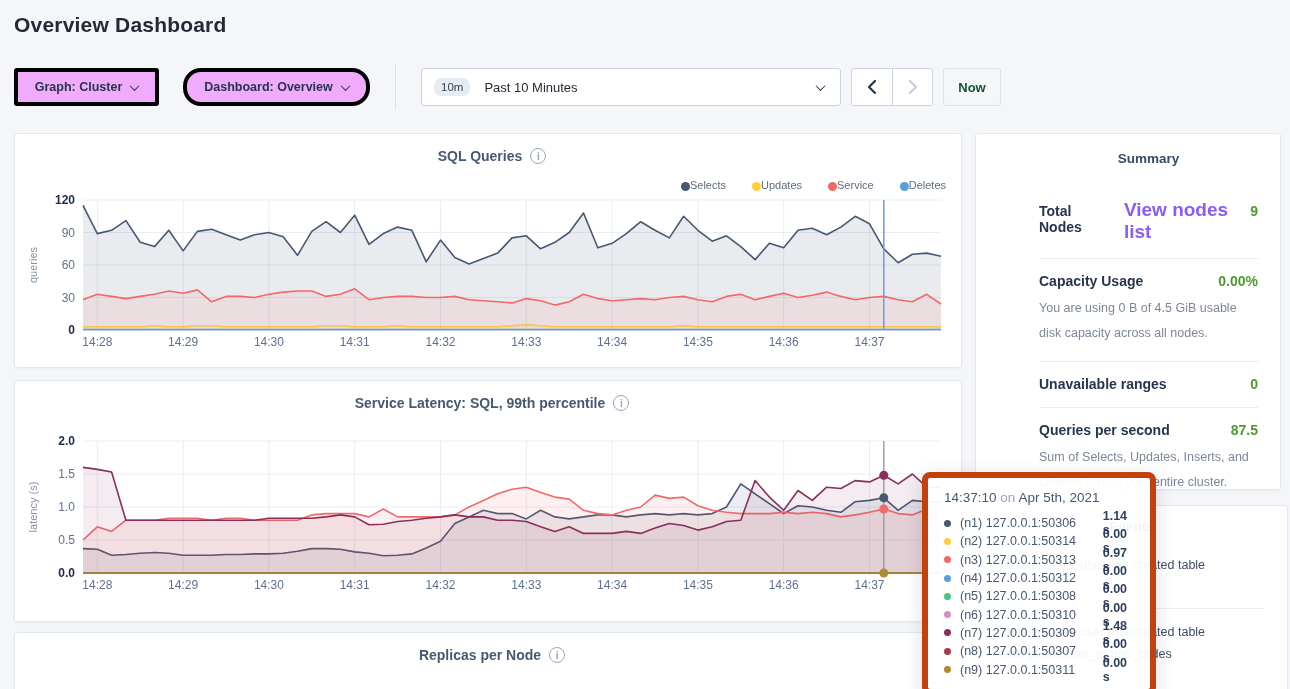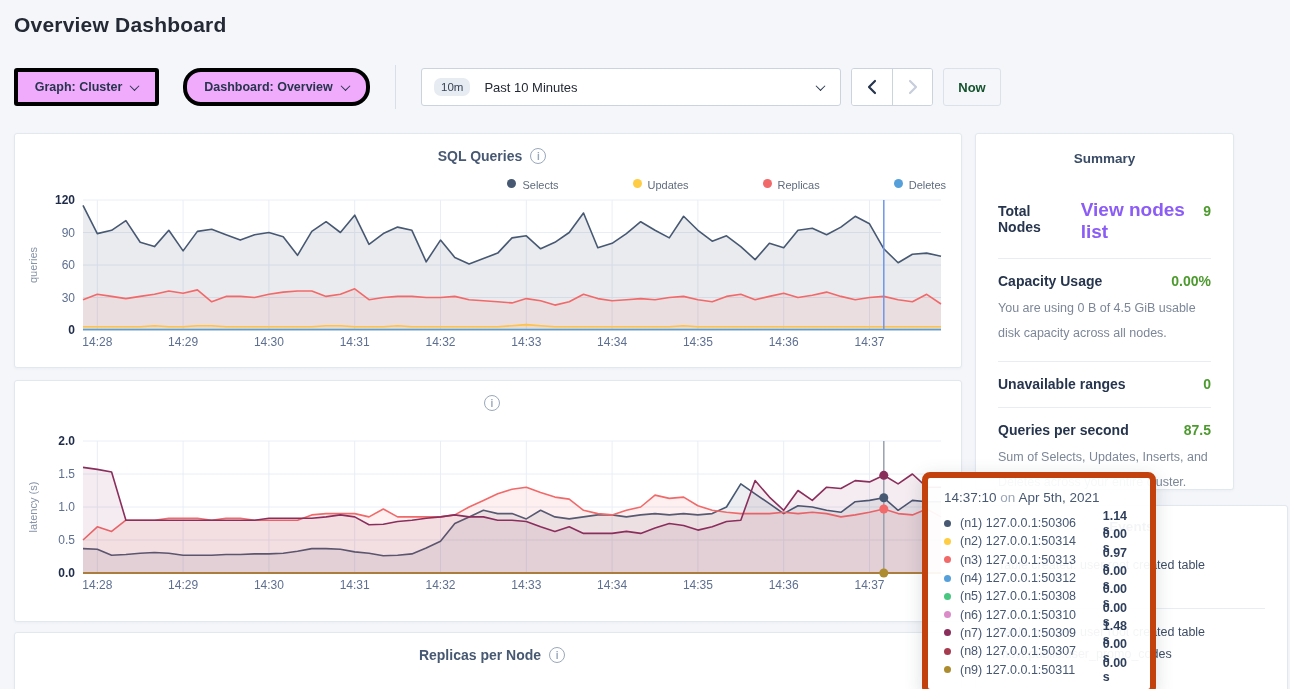--- a/index.html
+++ b/index.html
@@ -32,27 +32,27 @@
   .seg { margin-left:10px; height:38px; display:flex; background:#fff; border:1px solid #CBD3DF; border-radius:3px; overflow:hidden; }
   .seg button { width:40px; height:36px; background:#fff; border:none; display:flex; align-items:center; justify-content:center; cursor:pointer; }
   .seg button + button { border-left:1px solid #CBD3DF; }
   .now-btn { margin-left:10px; width:58px; height:38px; background:transparent; border:1px solid #DDE2EA; border-radius:3px; font-size:13px; font-weight:bold; color:#14532d; cursor:pointer; }
 
   
   .card { position:absolute; background:#fff; border:1px solid #E2E8F0; border-radius:3px; box-shadow:0 1px 3px rgba(24,42,66,.04); }
   .card-c1 { left:14px; top:133px;  width:948px; height:235px; }
   .card-c2 { left:14px; top:380px;  width:948px; height:242px; }
   .card-c3 { left:14px; top:632px;  width:948px; height:120px; }
-  .card-sum { left:975px; top:133px; width:259px; height:357px; }
+  .card-sum { left:975px; top:133px; width:306px; height:357px;padding-left:41px; }
   .card-evt { left:975px; top:505px; width:313px; height:200px; }
 
   .chart-title { position:absolute; top:14px; left:0; right:0; display:flex; align-items:center; justify-content:center; gap:8px; font-size:14px; font-weight:bold; color:#475872;margin-left:8px; }
   .info-icon { width:16px; height:16px; border:1.4px solid #9AA8BC; color:#9AA8BC; border-radius:50%; font-size:10px; font-weight:bold; display:inline-flex; align-items:center; justify-content:center; cursor:pointer; }
   .legend { position:absolute; top:45px; right:15px; display:flex; gap:26px; }
-  .legend-item { display:flex; align-items:flex-start; gap:6px; font-size:11px; color:#5F6C7E; cursor:pointer;margin-left:48px; }
+  .legend-item { display:flex; align-items:flex-end; font-size:11px; color:#5F6C7E; cursor:pointer; }
   .legend-dot { width:9px; height:9px; border-radius:50%; }
   svg.chart { position:absolute; left:4px; font-family:inherit; }
   #svg1 { top:56px; width:930px; height:168px; }
   #svg2 { top:50px; width:930px; height:178px; }
 
   
   .sum-title { text-align:center; padding-top:17px; font-size:13.5px; font-weight:bold; color:#394B66; }
   .sum-body { padding:0 22px; }
   .sum-row { display:flex; align-items:baseline; margin-top:14px; }
   .sum-row.first { margin-top:33px; }
@@ -129,21 +129,21 @@
       <span class="legend-item">
           <span class="legend-dot" style="background-color: rgb(71, 88, 114);"></span>
           <span>Selects</span>
         </span>
       <span class="legend-item">
           <span class="legend-dot" style="background-color: rgb(255, 205, 68);"></span>
           <span>Updates</span>
         </span>
       <span class="legend-item">
           <span class="legend-dot" style="background-color: rgb(241, 105, 105);"></span>
-          <span>Replicas</span>
+          <span>Service</span>
         </span>
       <span class="legend-item">
           <span class="legend-dot" style="background-color: rgb(85, 160, 219);"></span>
           <span>Deletes</span>
         </span>
     </div>
     <svg id="svg1" class="chart" viewBox="0 0 930 168">
         <line x1="78.3" y1="10" x2="78.3" y2="140" stroke="#E9EEF6" stroke-width="1"></line>
         <text x="78.3" y="156" text-anchor="middle" fill="#5E7091" font-size="12">14:28</text>
         <line x1="164.1" y1="10" x2="164.1" y2="140" stroke="#E9EEF6" stroke-width="1"></line>
@@ -181,20 +181,21 @@
         <polyline points="64.0,136.8 78.3,136.8 92.6,136.8 106.9,136.8 121.2,136.8 135.5,135.7 149.8,136.8 164.1,136.8 178.4,135.7 192.7,135.7 207.0,136.8 221.3,136.8 235.6,136.8 249.9,136.8 264.2,136.8 278.5,136.8 292.8,136.8 307.1,135.7 321.4,135.7 335.7,136.8 350.0,136.8 364.3,136.8 378.6,135.7 392.9,136.8 407.2,136.8 421.5,136.8 435.8,136.8 450.1,136.8 464.4,136.8 478.7,136.8 493.0,135.7 507.3,134.6 521.6,135.7 535.9,136.8 550.2,136.8 564.5,136.8 578.8,136.8 593.1,136.8 607.4,136.8 621.7,136.8 636.0,136.8 650.3,136.8 664.6,135.7 678.9,136.8 693.2,136.8 707.5,136.8 721.8,136.8 736.1,136.8 750.4,136.8 764.7,136.8 779.0,136.8 793.3,136.8 807.6,136.8 821.9,136.8 836.2,136.8 850.5,136.8 864.8,136.8 879.1,136.8 893.4,136.8 907.7,136.8 922.0,136.8" fill="none" stroke="#FFCD44" stroke-width="1.6" stroke-linejoin="round"></polyline>
         <path d="M64.0,140 L64.0,109.7 L78.3,104.3 L92.6,106.4 L106.9,108.6 L121.2,106.4 L135.5,104.3 L149.8,101.0 L164.1,103.2 L178.4,99.9 L192.7,111.8 L207.0,106.4 L221.3,106.4 L235.6,107.5 L249.9,104.3 L264.2,102.1 L278.5,101.0 L292.8,101.0 L307.1,106.4 L321.4,104.3 L335.7,98.8 L350.0,109.7 L364.3,107.5 L378.6,106.4 L392.9,106.4 L407.2,107.5 L421.5,107.5 L435.8,106.4 L450.1,109.7 L464.4,110.8 L478.7,111.8 L493.0,112.9 L507.3,108.6 L521.6,110.8 L535.9,115.1 L550.2,111.8 L564.5,104.3 L578.8,108.6 L593.1,110.8 L607.4,109.7 L621.7,108.6 L636.0,109.7 L650.3,107.5 L664.6,106.4 L678.9,109.7 L693.2,111.8 L707.5,106.4 L721.8,104.3 L736.1,109.7 L750.4,106.4 L764.7,103.2 L779.0,107.5 L793.3,105.3 L807.6,102.1 L821.9,106.4 L836.2,109.7 L850.5,107.5 L864.8,106.4 L879.1,109.7 L893.4,111.8 L907.7,104.3 L922.0,114.0 L922.0,140 Z" fill="rgba(241,105,105,0.10)" stroke="none"></path>
         <polyline points="64.0,109.7 78.3,104.3 92.6,106.4 106.9,108.6 121.2,106.4 135.5,104.3 149.8,101.0 164.1,103.2 178.4,99.9 192.7,111.8 207.0,106.4 221.3,106.4 235.6,107.5 249.9,104.3 264.2,102.1 278.5,101.0 292.8,101.0 307.1,106.4 321.4,104.3 335.7,98.8 350.0,109.7 364.3,107.5 378.6,106.4 392.9,106.4 407.2,107.5 421.5,107.5 435.8,106.4 450.1,109.7 464.4,110.8 478.7,111.8 493.0,112.9 507.3,108.6 521.6,110.8 535.9,115.1 550.2,111.8 564.5,104.3 578.8,108.6 593.1,110.8 607.4,109.7 621.7,108.6 636.0,109.7 650.3,107.5 664.6,106.4 678.9,109.7 693.2,111.8 707.5,106.4 721.8,104.3 736.1,109.7 750.4,106.4 764.7,103.2 779.0,107.5 793.3,105.3 807.6,102.1 821.9,106.4 836.2,109.7 850.5,107.5 864.8,106.4 879.1,109.7 893.4,111.8 907.7,104.3 922.0,114.0" fill="none" stroke="#F16969" stroke-width="1.6" stroke-linejoin="round"></polyline>
         <polyline points="64.0,139.5 78.3,139.5 92.6,139.5 106.9,139.5 121.2,139.5 135.5,139.5 149.8,139.5 164.1,139.5 178.4,139.5 192.7,139.5 207.0,139.5 221.3,139.5 235.6,139.5 249.9,139.5 264.2,139.5 278.5,139.5 292.8,139.5 307.1,139.5 321.4,139.5 335.7,139.5 350.0,139.5 364.3,139.5 378.6,139.5 392.9,139.5 407.2,139.5 421.5,139.5 435.8,139.5 450.1,139.5 464.4,139.5 478.7,139.5 493.0,139.5 507.3,139.5 521.6,139.5 535.9,139.5 550.2,139.5 564.5,139.5 578.8,139.5 593.1,139.5 607.4,139.5 621.7,139.5 636.0,139.5 650.3,139.5 664.6,139.5 678.9,139.5 693.2,139.5 707.5,139.5 721.8,139.5 736.1,139.5 750.4,139.5 764.7,139.5 779.0,139.5 793.3,139.5 807.6,139.5 821.9,139.5 836.2,139.5 850.5,139.5 864.8,139.5 879.1,139.5 893.4,139.5 907.7,139.5 922.0,139.5" fill="none" stroke="#55A0DB" stroke-width="1.6" stroke-linejoin="round"></polyline>
         <line x1="864.8" y1="10" x2="864.8" y2="140" stroke="#6E96E8" stroke-width="1.5"></line>
       </svg>
   </div>
 
   <div class="card card-c2">
     <div class="chart-title">
+      <span>Service Latency: SQL, 99th percentile</span>
       <span class="info-icon">i</span>
     </div>
     <svg id="svg2" class="chart" viewBox="0 0 930 178">
         <line x1="78.3" y1="10" x2="78.3" y2="142" stroke="#E9EEF6" stroke-width="1"></line>
         <text x="78.3" y="158" text-anchor="middle" fill="#5E7091" font-size="12">14:28</text>
         <line x1="164.1" y1="10" x2="164.1" y2="142" stroke="#E9EEF6" stroke-width="1"></line>
         <text x="164.1" y="158" text-anchor="middle" fill="#5E7091" font-size="12">14:29</text>
         <line x1="249.9" y1="10" x2="249.9" y2="142" stroke="#E9EEF6" stroke-width="1"></line>
         <text x="249.9" y="158" text-anchor="middle" fill="#5E7091" font-size="12">14:30</text>
         <line x1="335.7" y1="10" x2="335.7" y2="142" stroke="#E9EEF6" stroke-width="1"></line>

